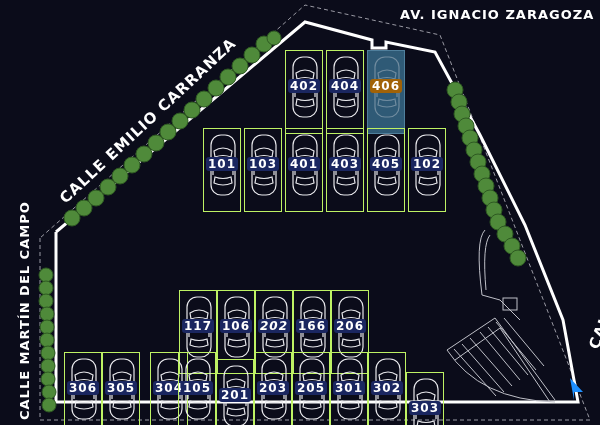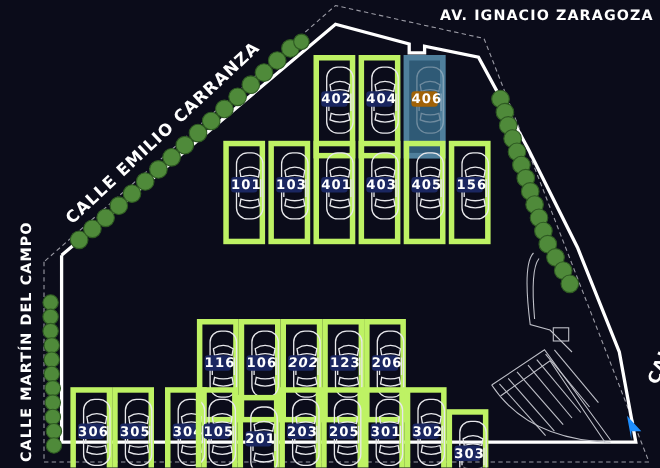--- a/index.html
+++ b/index.html
@@ -9,22 +9,22 @@
       font-family:"Liberation Sans", sans-serif;
       position:relative;
     }
     #plan { position:absolute; left:0; top:0; width:600px; height:425px; }
     .street {
       position:absolute; color:#ffffff; font-weight:bold;
       font-family:"DejaVu Sans", sans-serif; letter-spacing:1px;
       white-space:nowrap; transform-origin:0 0;
     }
     .spot {
-      position:absolute; width:38px; height:94px;
-      box-sizing:border-box; border:5px solid #bef264;
+      position:absolute; width:38px; height:84px;
+      box-sizing:border-box; border:1px solid #bef264;
       cursor:pointer;
     }
     .spot.sel { background:#2f5a76; border-color:#4f7f9c; }
     .spot svg { position:absolute; left:4px; top:4px; }
     .spot .lbl {
       position:absolute; left:2px; right:2px; top:28px;
       background:#1a2660; color:#fff; font-weight:bold;
       font-size:12px; text-align:center; line-height:14px;
       border-radius:3px; letter-spacing:1px;
       font-family:"DejaVu Sans", sans-serif;
@@ -218,33 +218,33 @@
     <div class="spot" style="left: 408px; top: 128px;">
       <svg width="30" height="64" viewBox="0 0 30 64">
         <g fill="none" stroke="#e8e8ec" stroke-width="1.2">
           <rect x="3" y="2" width="24" height="60" rx="10"></rect>
           <path d="M6,18 Q15,12 24,18 L23,24 Q15,21 7,24 Z"></path>
           <path d="M7,44 Q15,47 23,44 L24,50 Q15,54 6,50 Z"></path>
           <line x1="5" y1="26" x2="5" y2="42"></line>
           <line x1="25" y1="26" x2="25" y2="42"></line>
         </g>
       </svg>
-      <span class="lbl">156</span>
+      <span class="lbl">102</span>
     </div>
     <div class="spot" style="left: 179px; top: 290px;">
       <svg width="30" height="64" viewBox="0 0 30 64">
         <g fill="none" stroke="#e8e8ec" stroke-width="1.2">
           <rect x="3" y="2" width="24" height="60" rx="10"></rect>
           <path d="M6,18 Q15,12 24,18 L23,24 Q15,21 7,24 Z"></path>
           <path d="M7,44 Q15,47 23,44 L24,50 Q15,54 6,50 Z"></path>
           <line x1="5" y1="26" x2="5" y2="42"></line>
           <line x1="25" y1="26" x2="25" y2="42"></line>
         </g>
       </svg>
-      <span class="lbl">116</span>
+      <span class="lbl">117</span>
     </div>
     <div class="spot" style="left: 217px; top: 290px;">
       <svg width="30" height="64" viewBox="0 0 30 64">
         <g fill="none" stroke="#e8e8ec" stroke-width="1.2">
           <rect x="3" y="2" width="24" height="60" rx="10"></rect>
           <path d="M6,18 Q15,12 24,18 L23,24 Q15,21 7,24 Z"></path>
           <path d="M7,44 Q15,47 23,44 L24,50 Q15,54 6,50 Z"></path>
           <line x1="5" y1="26" x2="5" y2="42"></line>
           <line x1="25" y1="26" x2="25" y2="42"></line>
         </g>
@@ -266,21 +266,21 @@
     <div class="spot" style="left: 293px; top: 290px;">
       <svg width="30" height="64" viewBox="0 0 30 64">
         <g fill="none" stroke="#e8e8ec" stroke-width="1.2">
           <rect x="3" y="2" width="24" height="60" rx="10"></rect>
           <path d="M6,18 Q15,12 24,18 L23,24 Q15,21 7,24 Z"></path>
           <path d="M7,44 Q15,47 23,44 L24,50 Q15,54 6,50 Z"></path>
           <line x1="5" y1="26" x2="5" y2="42"></line>
           <line x1="25" y1="26" x2="25" y2="42"></line>
         </g>
       </svg>
-      <span class="lbl">123</span>
+      <span class="lbl">166</span>
     </div>
     <div class="spot" style="left: 331px; top: 290px;">
       <svg width="30" height="64" viewBox="0 0 30 64">
         <g fill="none" stroke="#e8e8ec" stroke-width="1.2">
           <rect x="3" y="2" width="24" height="60" rx="10"></rect>
           <path d="M6,18 Q15,12 24,18 L23,24 Q15,21 7,24 Z"></path>
           <path d="M7,44 Q15,47 23,44 L24,50 Q15,54 6,50 Z"></path>
           <line x1="5" y1="26" x2="5" y2="42"></line>
           <line x1="25" y1="26" x2="25" y2="42"></line>
         </g>

